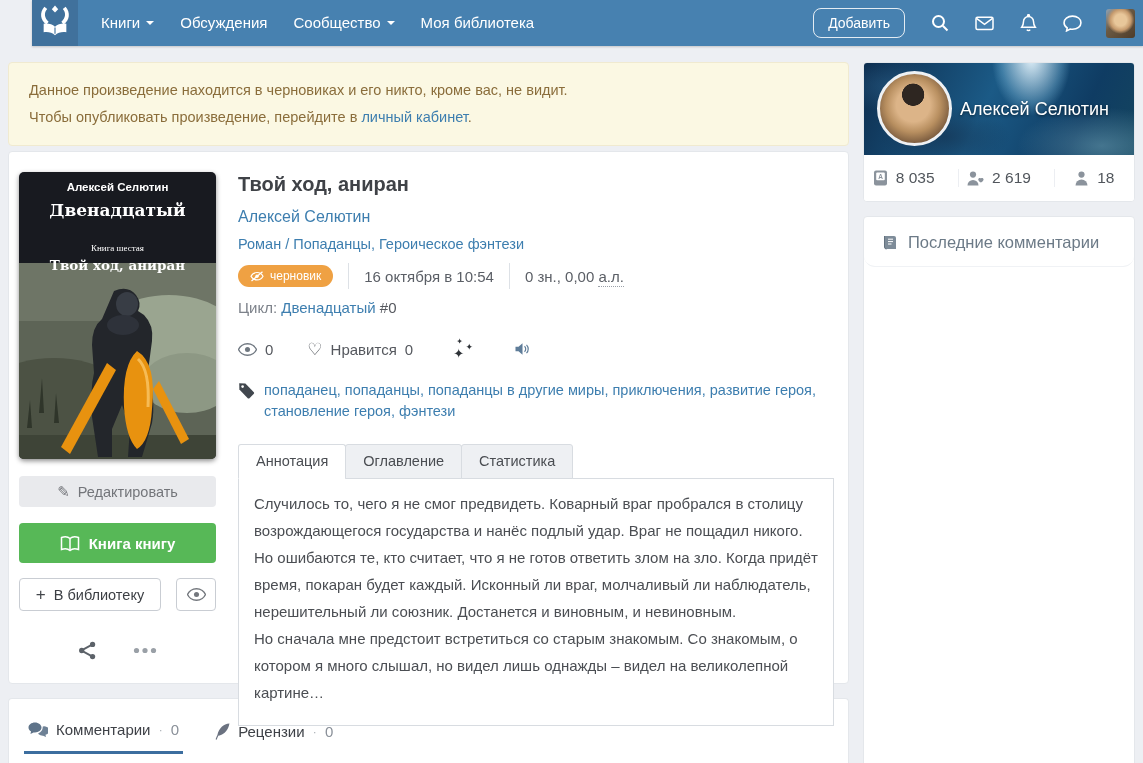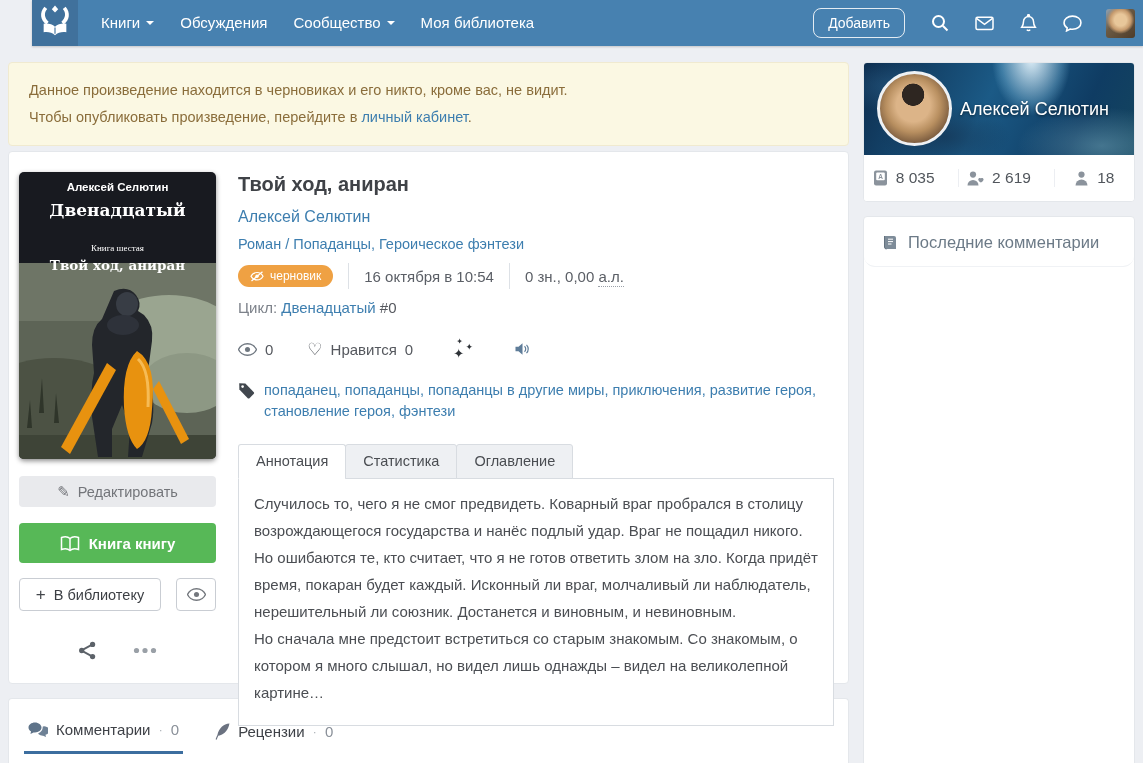--- a/index.html
+++ b/index.html
@@ -342,22 +342,22 @@
         <div class="tags-row">
           <svg class="tag-glyph" width="17" height="17" viewBox="0 0 17 17">
               <path d="M1.2 1.2 l6.2 .3 8.2 8.4 a1.6 1.6 0 0 1 0 2.2 l-3.9 3.9 a1.6 1.6 0 0 1 -2.2 0 L1.4 7.6 Z" fill="#41474e"></path>
               <circle cx="4.6" cy="4.6" r="1.3" fill="#fff"></circle>
             </svg>
           <span><a class="link">попаданец</a><span class="tag-sep">, </span><a class="link">попаданцы</a><span class="tag-sep">, </span><a class="link">попаданцы в другие миры</a><span class="tag-sep">, </span><a class="link">приключения</a><span class="tag-sep">, </span><a class="link">развитие героя</a><span class="tag-sep">, </span><a class="link">становление героя</a><span class="tag-sep">, </span><a class="link">фэнтези</a></span>
         </div>
 
         <div class="tabs">
             <div class="tab active">Аннотация</div>
+            <div class="tab">Оглавление</div>
             <div class="tab">Статистика</div>
-            <div class="tab">Оглавление</div>
           </div>
         <div class="tab-content">
             <p>Случилось то, чего я не смог предвидеть. Коварный враг пробрался в столицу возрождающегося государства и нанёс подлый удар. Враг не пощадил никого.</p>
             <p>Но ошибаются те, кто считает, что я не готов ответить злом на зло. Когда придёт время, покаран будет каждый. Исконный ли враг, молчаливый ли наблюдатель, нерешительный ли союзник. Достанется и виновным, и невиновным.</p>
             <p>Но сначала мне предстоит встретиться со старым знакомым. Со знакомым, о котором я много слышал, но видел лишь однажды – видел на великолепной картине…</p>
           </div>
       </div>
     </div>
 
     <div class="card comments-card">

